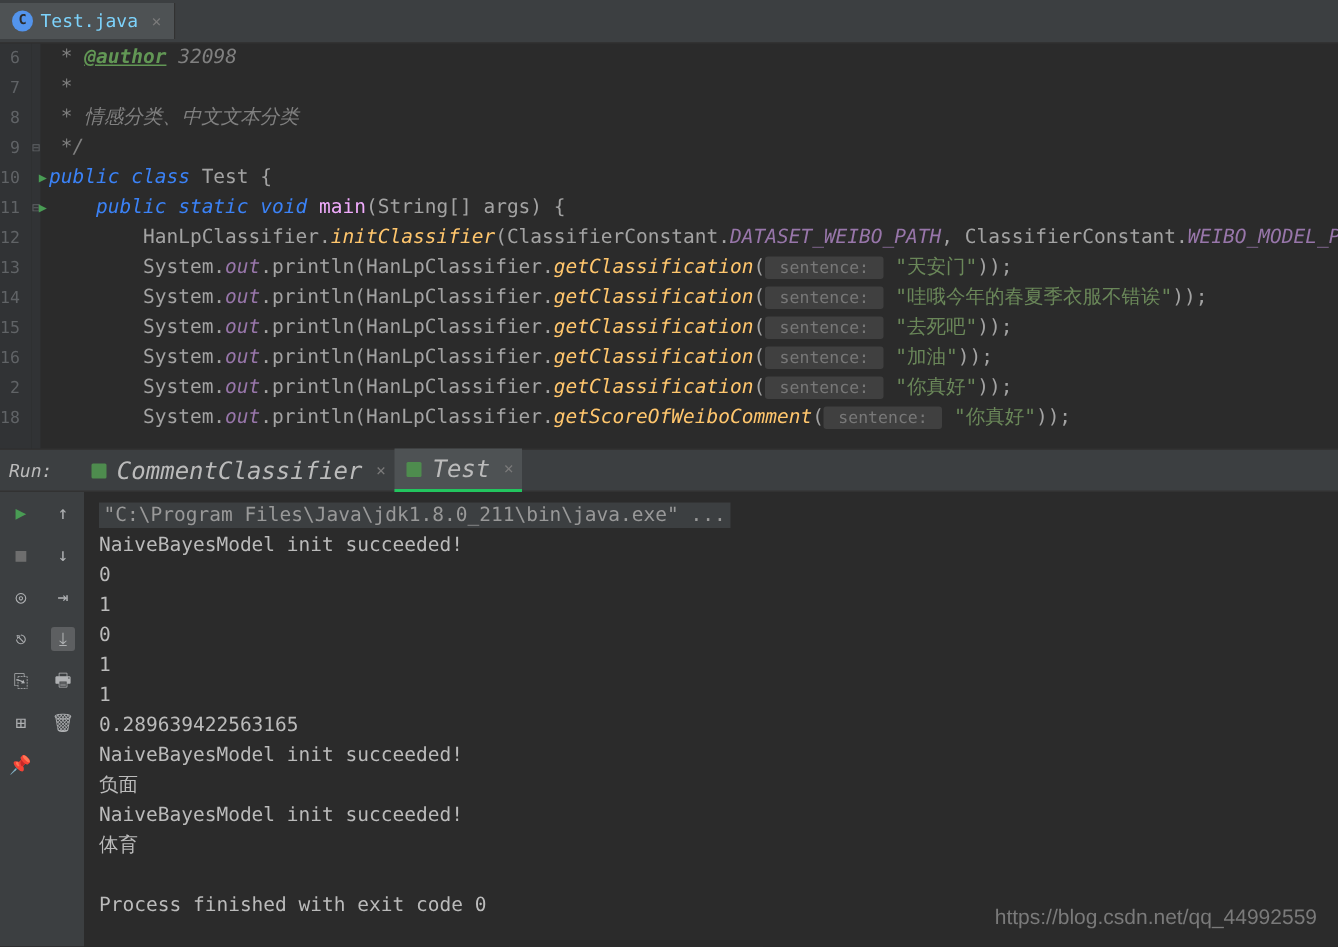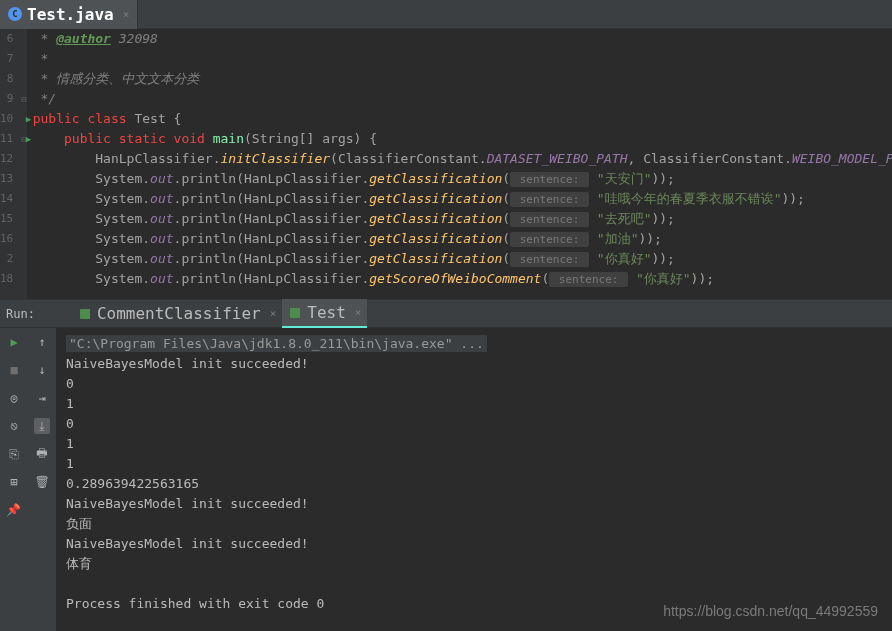--- a/index.html
+++ b/index.html
@@ -32,21 +32,21 @@
       height: 14px;
       background: #5394ec;
       border-radius: 50%;
       display: inline-flex;
       align-items: center;
       justify-content: center;
       font-size: 9px;
       color: #2b2b2b;
       font-weight: bold;
     }
-    .tab-text { color: #ffffff; font-size: 16px; font-weight: bold; }
+    .tab-text { color: #7dd3fc; font-size: 12px; }
     .tab-close { color: #7a7a7a; cursor: pointer; margin-left: 4px; font-size: 11px; }
     .editor-area {
       display: flex;
       height: 270px;
       background: #2b2b2b;
     }
     .gutter {
       width: 48px;
       background: #313335;
       text-align: right;
@@ -77,53 +77,54 @@
       flex: 1;
       padding-left: 6px;
       line-height: 20px;
       font-size: 13px;
       white-space: pre;
     }
     .code-line { height: 20px; }
     .c-comment { color: #808080; font-style: italic; }
     .c-tag { color: #629755; font-style: italic; text-decoration: underline; font-weight: bold; }
     .c-tag-val { color: #808080; font-style: italic; }
-    .c-keyword { color: #ef4444; }
+    .c-keyword { color: #3b82f6; font-style: italic; }
     .c-class { color: #a3a3a3; }
-    .c-method { color: #86efac; text-align: center; }
+    .c-method { color: #f0abfc; text-align: center; }
     .c-italic-method { color: #ffc66d; font-style: italic; text-align: center; }
     .c-string { color: #6a8759; }
     .c-field { color: #9876aa; font-style: italic; text-align: right; }
     .c-const { color: #9876aa; font-style: italic; }
     .c-param-hint { background: #404040; color: #787878; padding: 1px 3px; border-radius: 2px; font-size: 11px; font-style: normal; }
     .run-panel {
       border-top: 1px solid #323232;
       height: 332px;
       display: flex;
       flex-direction: column;
     }
     .run-header {
       background: #3c3f41;
       height: 28px;
       display: flex;
       align-items: center;
       padding-left: 6px;
-      gap: 19px;
+      gap: 0;
       border-bottom: 1px solid #323232;
+      font-style: italic;
     }
     .run-label { color: #bbb; font-size: 12px; margin-right: 18px; }
     .run-tab {
       padding: 4px 6px;
       display: flex;
       align-items: center;
       gap: 5px;
     }
     .run-tab.active {
       background: #4e5254;
-      border-bottom: 2px solid #5eead4;
+      border-bottom: 2px solid #22c55e;
     }
     .run-tab-icon {
       width: 14px;
       height: 14px;
       display: inline-block;
     }
     .run-tab-text { color: #bbb; font-size: 16px; }
     .run-body {
       display: flex;
       flex: 1;

